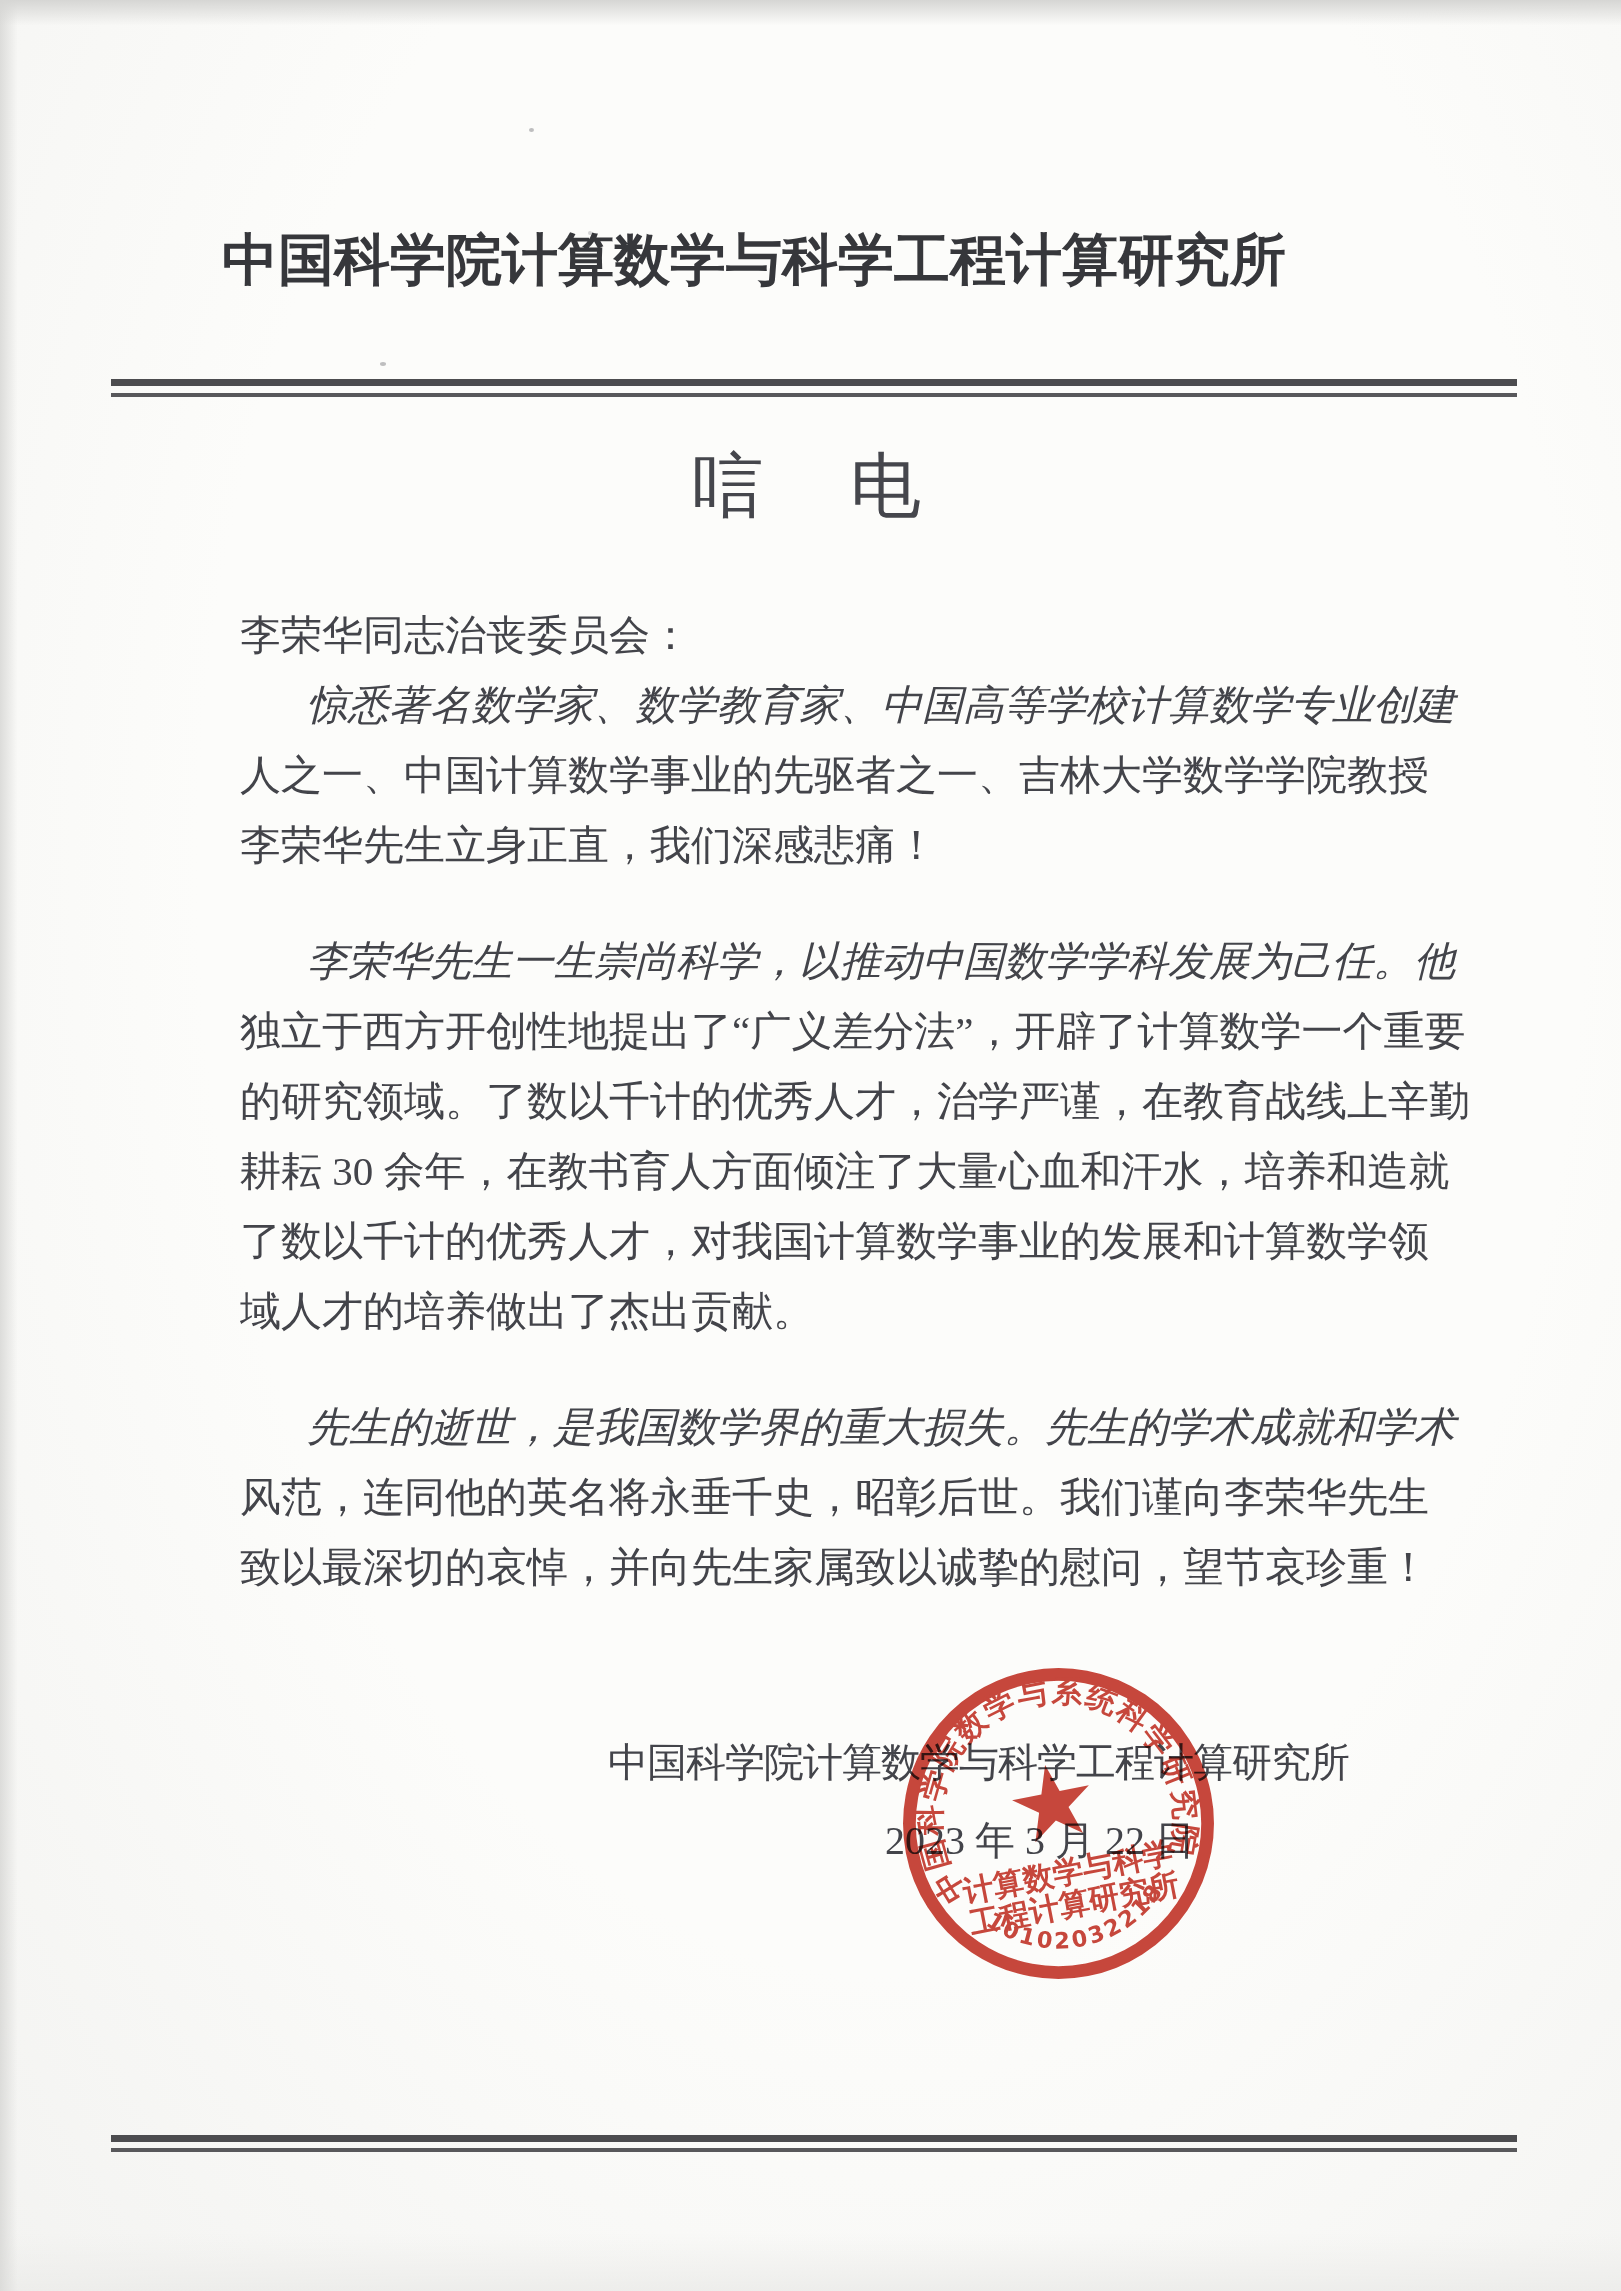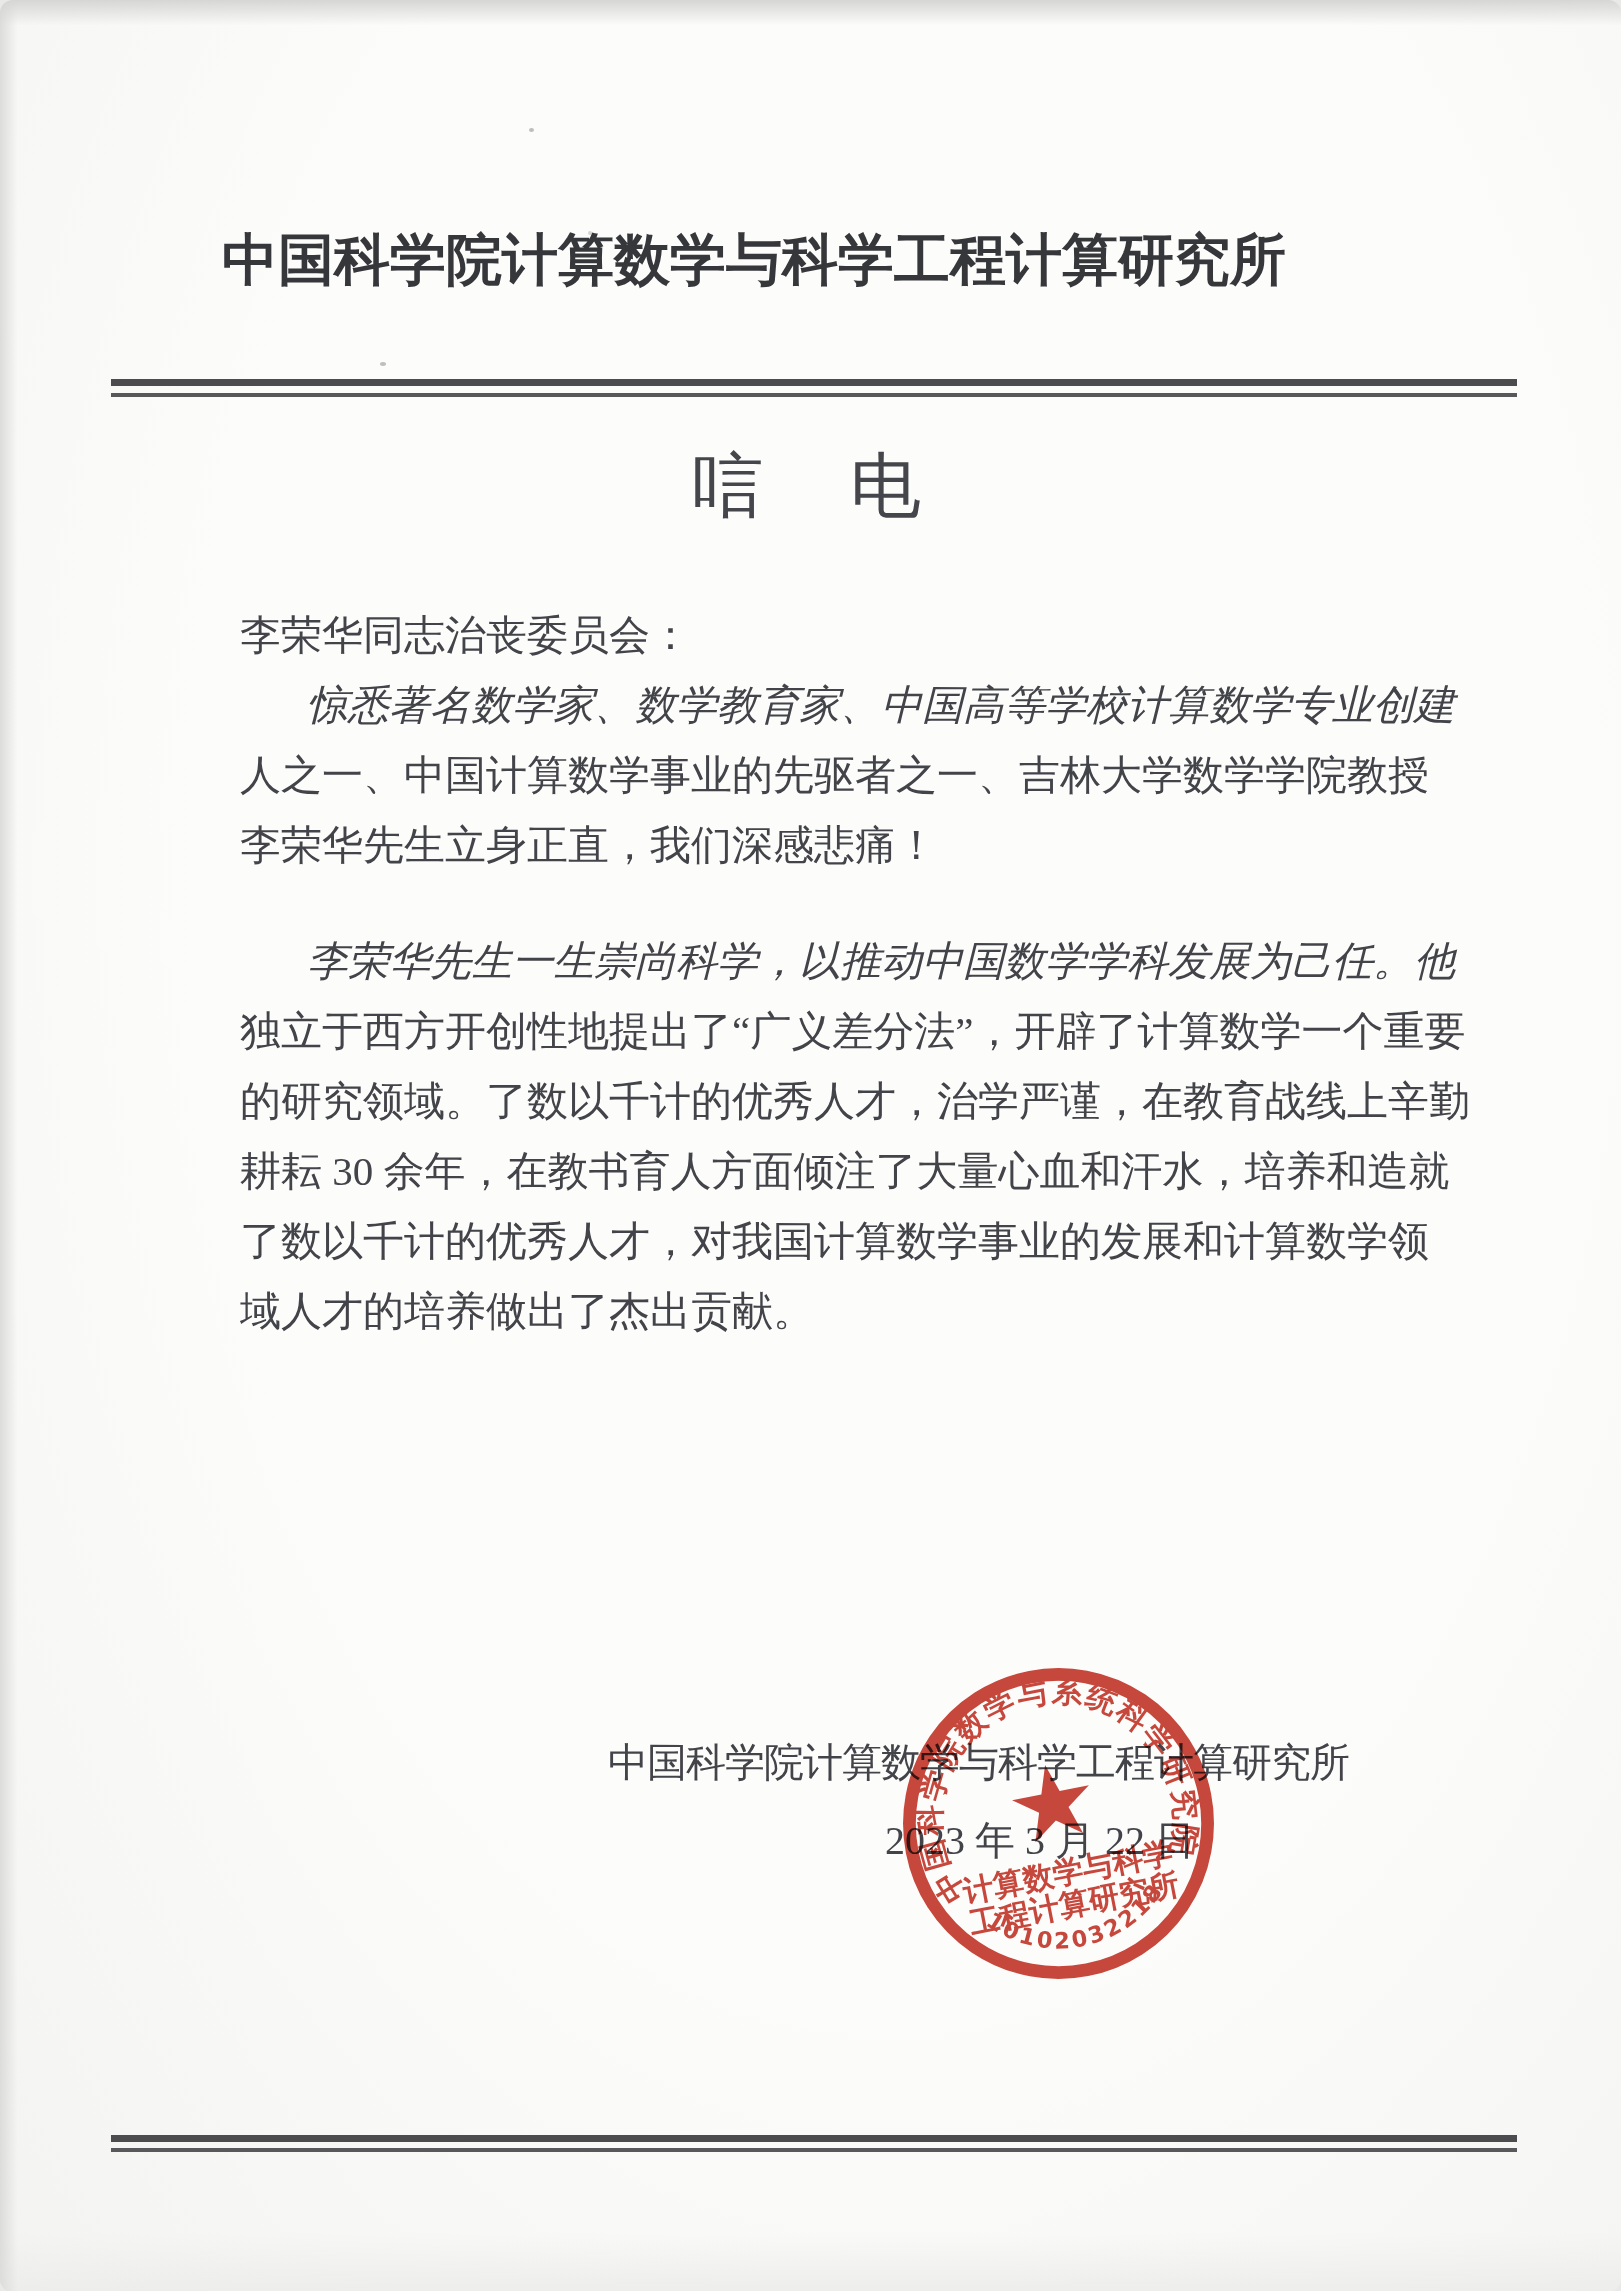--- a/index.html
+++ b/index.html
@@ -8,21 +8,20 @@
     width:1621px;height:2292px;
     margin:0 auto;
     background:
       linear-gradient(180deg, #d6d6d4 0px, rgba(246,246,244,0) 25.5px),
       linear-gradient(90deg, #dcdcda 0px, rgba(248,248,246,0) 17.6px),
       linear-gradient(0deg, #ededeb 0px, rgba(250,250,248,0) 59px),
       radial-gradient(ellipse at 55% 38%, #fcfcfa 55%, #f3f3f1 100%);
     overflow:hidden;
     font-family:"Liberation Serif","DejaVu Serif",serif;
     color:#3e3f44;
-    border-radius:13px;
   }
   .header-title{
     position:absolute;left:222px;top:223px;
     font-size:56px;font-weight:bold;letter-spacing:0px;
     color:#36373b;white-space:nowrap;
   }
   .rule{position:absolute;left:111px;width:1406px;background:#4c4c4f;}
   .rule.top-thick{top:379px;height:6.9px;}
   .rule.top-thin{top:393px;height:3.9px;background:#58585b;}
   .rule.bot-thick{top:2135px;height:6.9px;}
@@ -80,20 +79,25 @@
       <div class="line">李荣华先生立身正直，我们深感悲痛！</div>
     </div>
     <div class="para gap">
       <div class="line indent">李荣华先生一生崇尚科学，以推动中国数学学科发展为己任。他</div>
       <div class="line">独立于西方开创性地提出了“广义差分法”，开辟了计算数学一个重要</div>
       <div class="line">的研究领域。了数以千计的优秀人才，治学严谨，在教育战线上辛勤</div>
       <div class="line">耕耘 30 余年，在教书育人方面倾注了大量心血和汗水，培养和造就</div>
       <div class="line">了数以千计的优秀人才，对我国计算数学事业的发展和计算数学领</div>
       <div class="line">域人才的培养做出了杰出贡献。</div>
     </div>
+    <div class="para gap">
+      <div class="line indent">先生的逝世，是我国数学界的重大损失。先生的学术成就和学术</div>
+      <div class="line">风范，连同他的英名将永垂千史，昭彰后世。我们谨向李荣华先生</div>
+      <div class="line">致以最深切的哀悼，并向先生家属致以诚挚的慰问，望节哀珍重！</div>
+    </div>
   </div>
 
   <div class="sig-org">中国科学院计算数学与科学工程计算研究所</div>
   <div class="sig-date">2023 年 3 月 22 日</div>
 
   <svg class="stamp" viewBox="0 0 364 364" xmlns="http://www.w3.org/2000/svg">
     <defs>
       <path id="ringPath" d="M 80 241 A 120 120 0 1 1 284 241" fill="none"></path>
       <path id="numPath" d="M 92 272 A 127 127 0 0 0 272 272" fill="none"></path>
     </defs>

